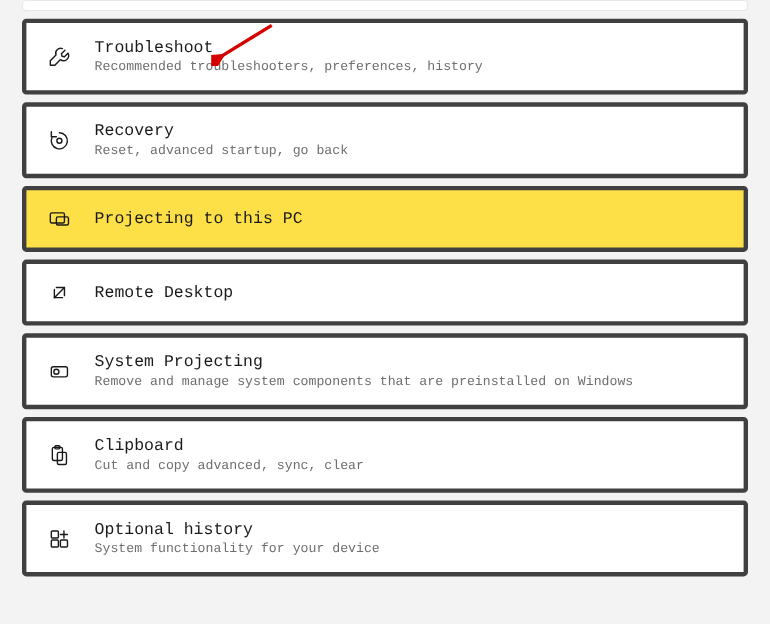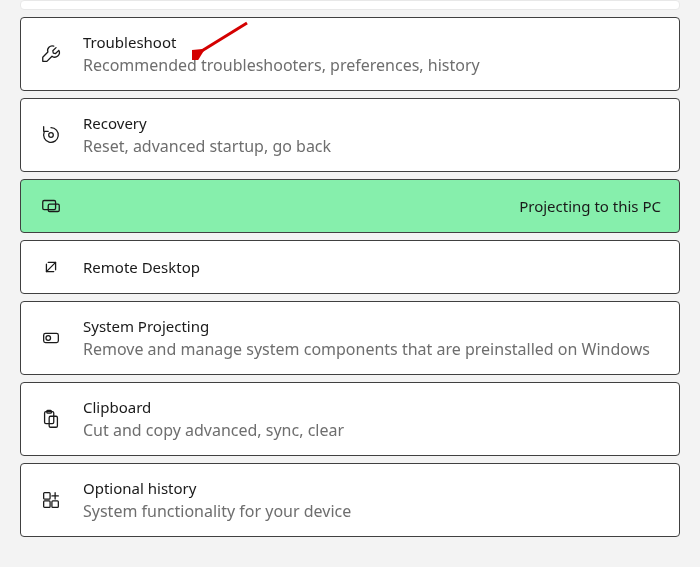--- a/index.html
+++ b/index.html
@@ -18,31 +18,31 @@
       padding-top: 0;
     }
     .card-stub {
       background: #fff;
       border: 1px solid #e8e8e8;
       border-radius: 4px;
       height: 10px;
     }
     .card {
       background: #fff;
-      border: 1px solid #404040;
+      border: 4px solid #404040;
       border-radius: 4px;
       display: flex;
       align-items: center;
       padding: 14px 18px;
       gap: 20px;
       cursor: pointer;
+      font-family: Liberation Mono, monospace;
     }
     .card.highlight {
-      background: #86efac;
-      justify-content: space-between;
+      background: #fde047;
     }
     .icon {
       width: 24px;
       height: 24px;
       flex: 0 0 24px;
       display: flex;
       align-items: center;
       justify-content: center;
     }
     .icon svg {
@@ -54,21 +54,21 @@
       stroke-linecap: round;
       stroke-linejoin: round;
     }
     .txt { display: flex; flex-direction: column; gap: 2px; }
     .title {
       font-size: 15px;
       color: #1a1a1a;
       font-weight: 400;
     }
     .desc {
-      font-size: 16px;
+      font-size: 12px;
       color: #6e6e6e;
       font-weight: 400;
     }
     .arrow {
       position: absolute;
       left: 172px;
       top: 20px;
       pointer-events: none;
     }
     .arrow svg { width: 60px; height: 40px; }

